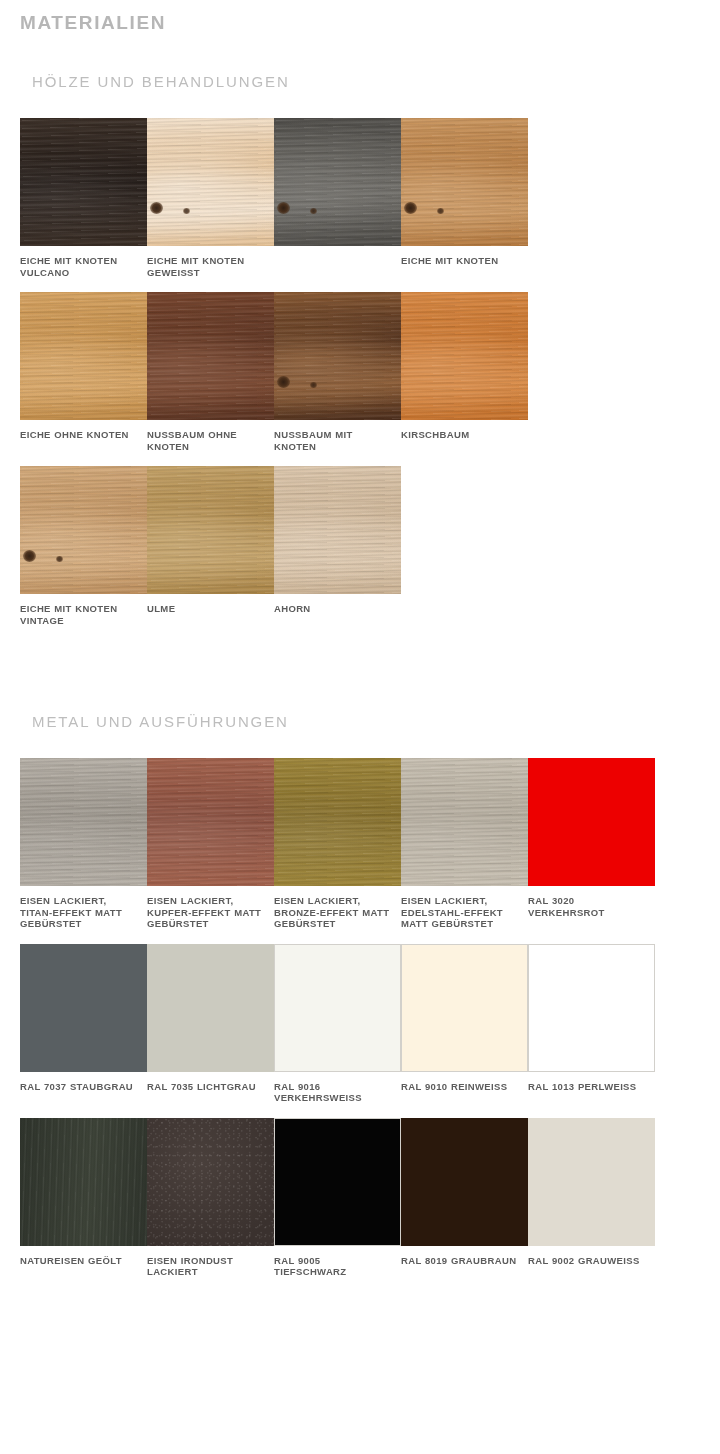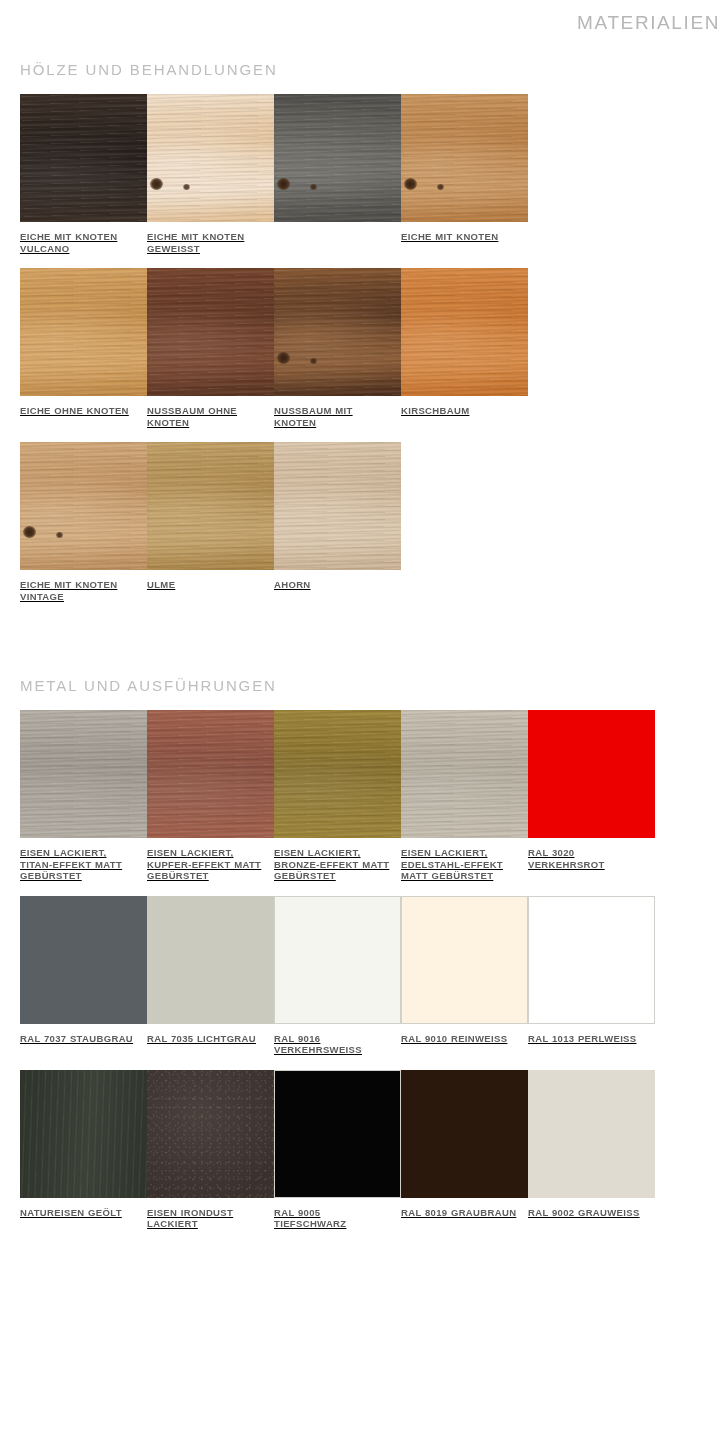--- a/index.html
+++ b/index.html
@@ -16,52 +16,50 @@
   }
   .page {
     width: 720px;
     box-sizing: border-box;
     padding: 0 0 30px 0;
   }
   .page-title {
     margin: 0;
     padding: 8px 0 0 20px;
     font-size: 19px;
-    font-weight: normal;
+    font-weight: bold;
     letter-spacing: 1.6px;
     color: #b6b6b6;
     text-transform: uppercase;
     line-height: 30px;
-    text-align: right;
   }
   .section {
     padding-top: 10px;
   }
   .section-title {
-    margin: 0;
+    margin: 12px;
     padding: 12px 0 14px 20px;
     font-size: 15px;
     font-weight: normal;
     letter-spacing: 1.9px;
     color: #bdbdbd;
     text-transform: uppercase;
     line-height: 20px;
   }
   .grid {
     display: flex;
     flex-wrap: wrap;
     padding-left: 20px;
     width: 700px;
     box-sizing: border-box;
   }
   .cell {
     width: 116px;
     margin-right: 11px;
     margin-bottom: 14px;
-    text-decoration: underline;
   }
   .cell:nth-child(5n) {
     margin-right: 16px;
   }
   .swatch {
     width: 127px;
     height: 128px;
     position: relative;
     overflow: hidden;
     background-repeat: no-repeat;

